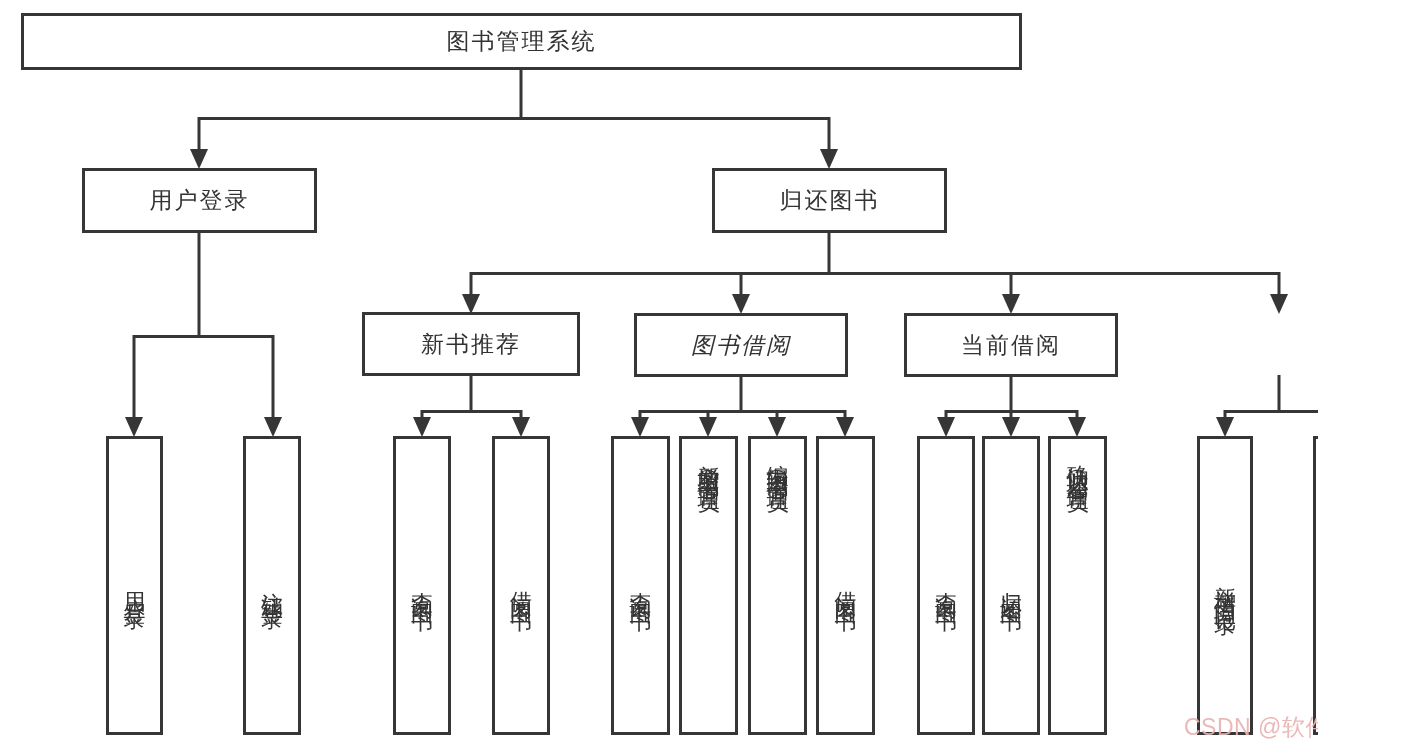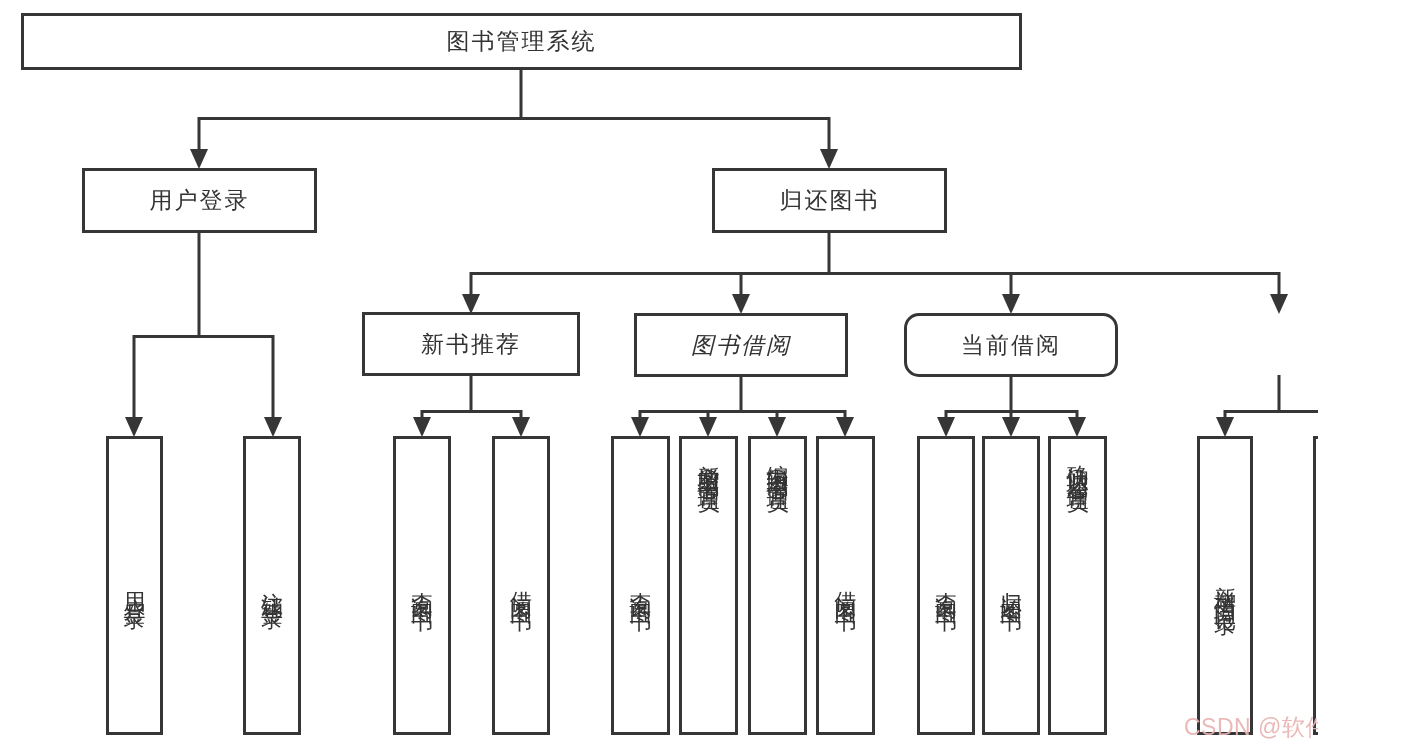--- a/index.html
+++ b/index.html
@@ -69,21 +69,21 @@
     </g>
   </svg>
 
   <div class="box" style="left:21px;top:13px;width:1001px;height:57px;">图书管理系统</div>
 
   <div class="box" style="left:82px;top:168px;width:235px;height:65px;">用户登录</div>
   <div class="box" style="left:712px;top:168px;width:235px;height:65px;">归还图书</div>
 
   <div class="box" style="left:362px;top:312px;width:218px;height:64px;">新书推荐</div>
   <div class="box" style="left:634px;top:313px;width:214px;height:64px;font-style:italic;">图书借阅</div>
-  <div class="box" style="left:904px;top:313px;width:214px;height:64px;border-radius:15px;">当前借阅</div>
+  <div class="box" style="left:904px;top:313px;width:214px;height:64px;">当前借阅</div>
 
   <div class="box leaf" style="left:106px;top:436px;width:57px;height:299px;">用户登录</div>
   <div class="box leaf" style="left:243px;top:436px;width:58px;height:299px;">注销登录</div>
 
   <div class="box leaf" style="left:393px;top:436px;width:58px;height:299px;">查询图书</div>
   <div class="box leaf" style="left:492px;top:436px;width:58px;height:299px;">借阅图书</div>
 
   <div class="box leaf" style="left:611px;top:436px;width:59px;height:299px;">查询图书</div>
   <div class="box leaf vtop" style="left:679px;top:436px;width:59px;height:299px;">新增图书（管理员）</div>
   <div class="box leaf vtop" style="left:748px;top:436px;width:59px;height:299px;">编辑图书（管理员）</div>

